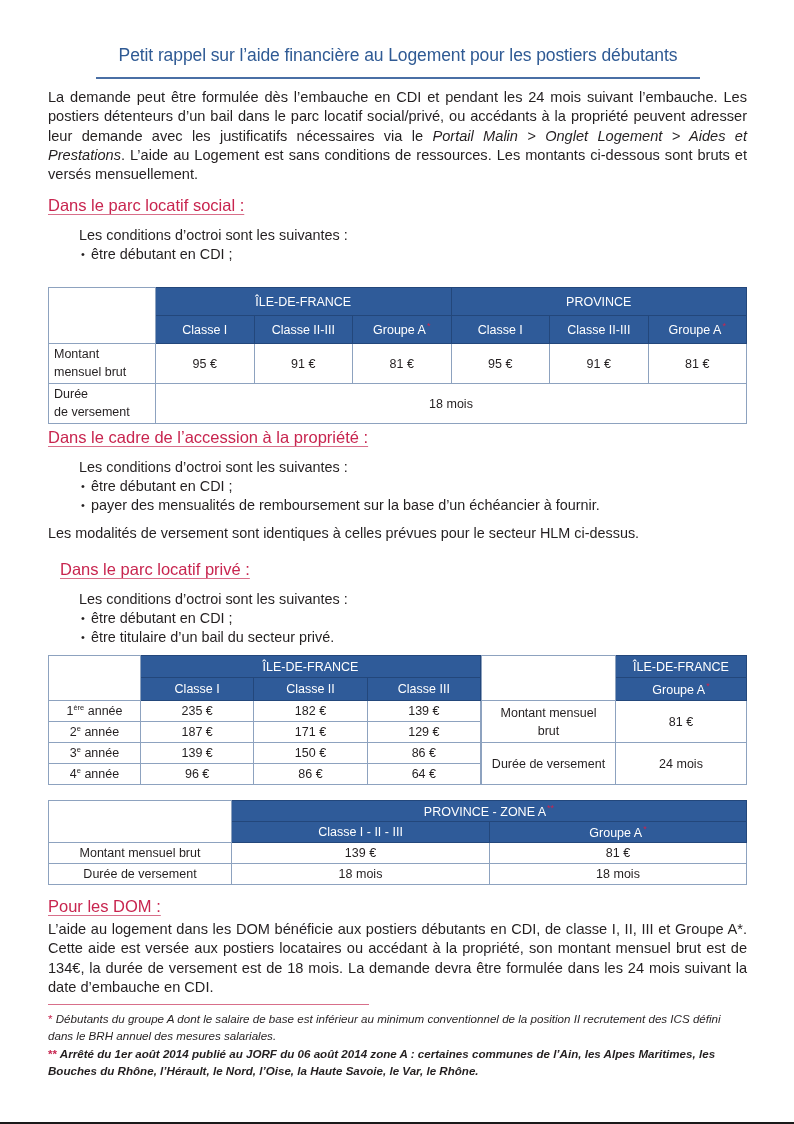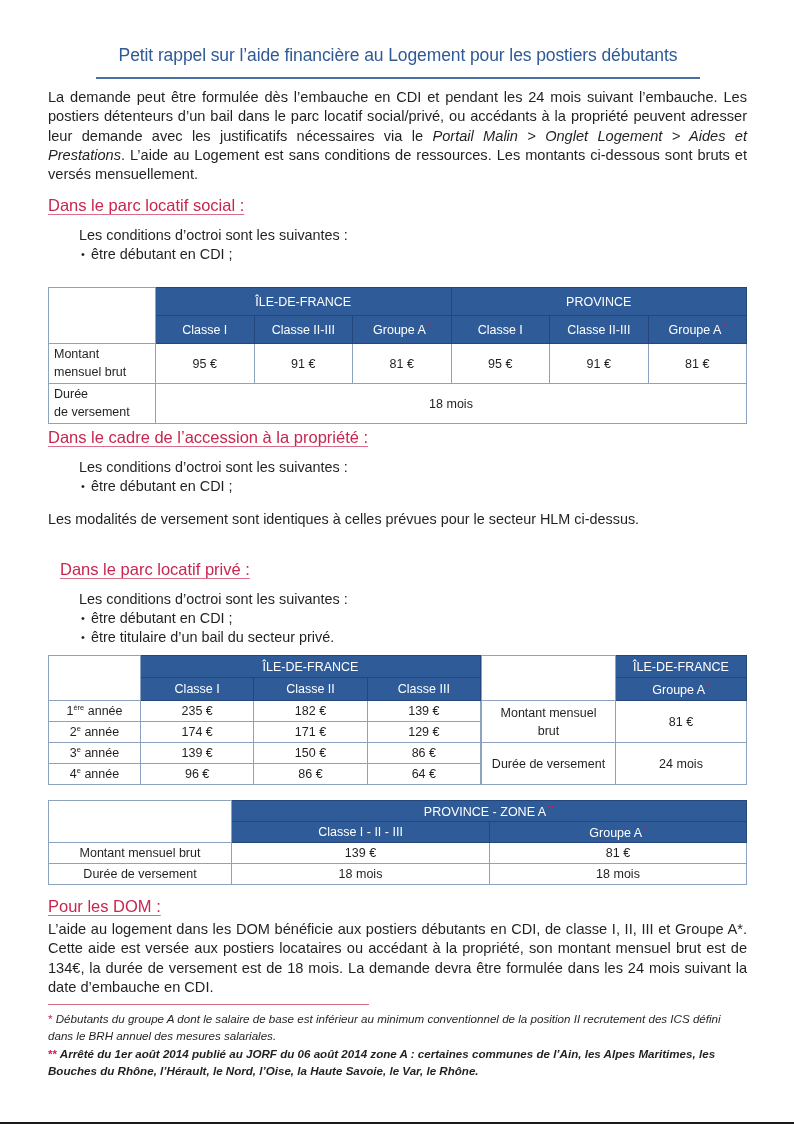--- a/index.html
+++ b/index.html
@@ -109,22 +109,23 @@
       <td class="lbl"><span>Durée</span><br><span>de versement</span></td>
       <td colspan="6">18 mois</td>
     </tr>
   </tbody>
     </table>
 
   <div class="section-h" style="top:428px;">Dans le cadre de l’accession à la propriété :</div>
   <div class="cond" style="top:458px;">
     <div>Les conditions d’octroi sont les suivantes :</div>
     <div class="bl">être débutant en CDI ;</div>
+    <div class="bl">payer des mensualités de remboursement sur la base d’un échéancier à fournir.</div>
   </div>
-  <div class="plain" style="top:511px;">Les modalités de versement sont identiques à celles prévues pour le secteur  HLM ci-dessus.</div>
+  <div class="plain" style="top:525px;">Les modalités de versement sont identiques à celles prévues pour le secteur  HLM ci-dessus.</div>
 
   <div class="section-h" style="top:560px;margin-left:12px;">Dans le parc locatif privé :</div>
   <div class="cond" style="top:590px;">
     <div>Les conditions d’octroi sont les suivantes :</div>
     <div class="bl">être débutant en CDI ;</div>
     <div class="bl">être titulaire d’un bail du secteur privé.</div>
   </div>
 
   <table class="t2">
     <colgroup>
@@ -144,21 +145,21 @@
       <th class="hd">Classe III</th>
     </tr>
     <tr style="height:21px;">
       <td><span>1</span><sup class="ord">ère</sup><span> année</span></td>
       <td>235 €</td>
       <td>182 €</td>
       <td>139 €</td>
     </tr>
     <tr style="height:21px;">
       <td><span>2</span><sup class="ord">e</sup><span> année</span></td>
-      <td>174 €</td>
+      <td>187 €</td>
       <td>171 €</td>
       <td>129 €</td>
     </tr>
     <tr style="height:21px;">
       <td><span>3</span><sup class="ord">e</sup><span> année</span></td>
       <td>139 €</td>
       <td>150 €</td>
       <td>86 €</td>
     </tr>
     <tr style="height:21px;">

